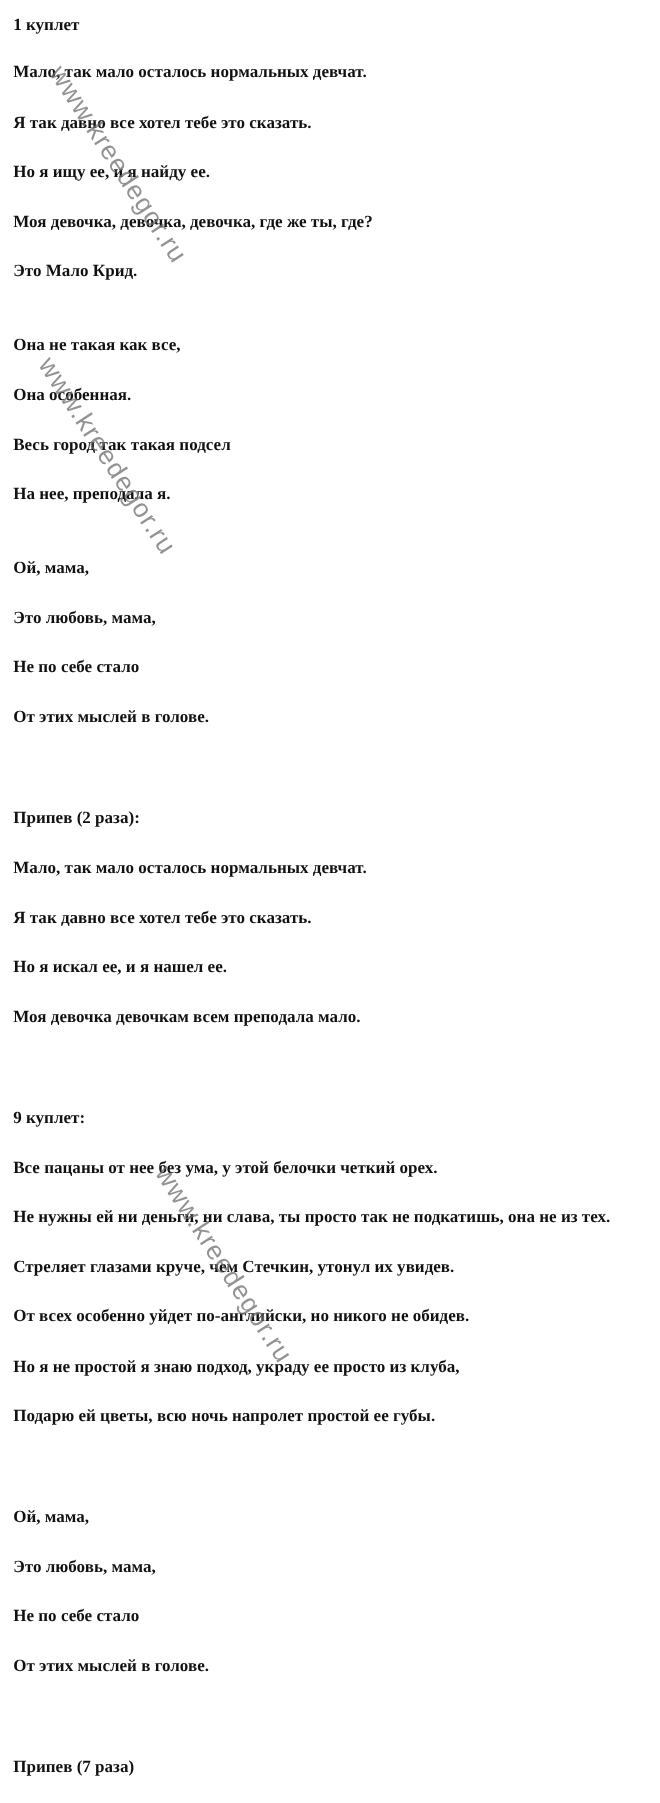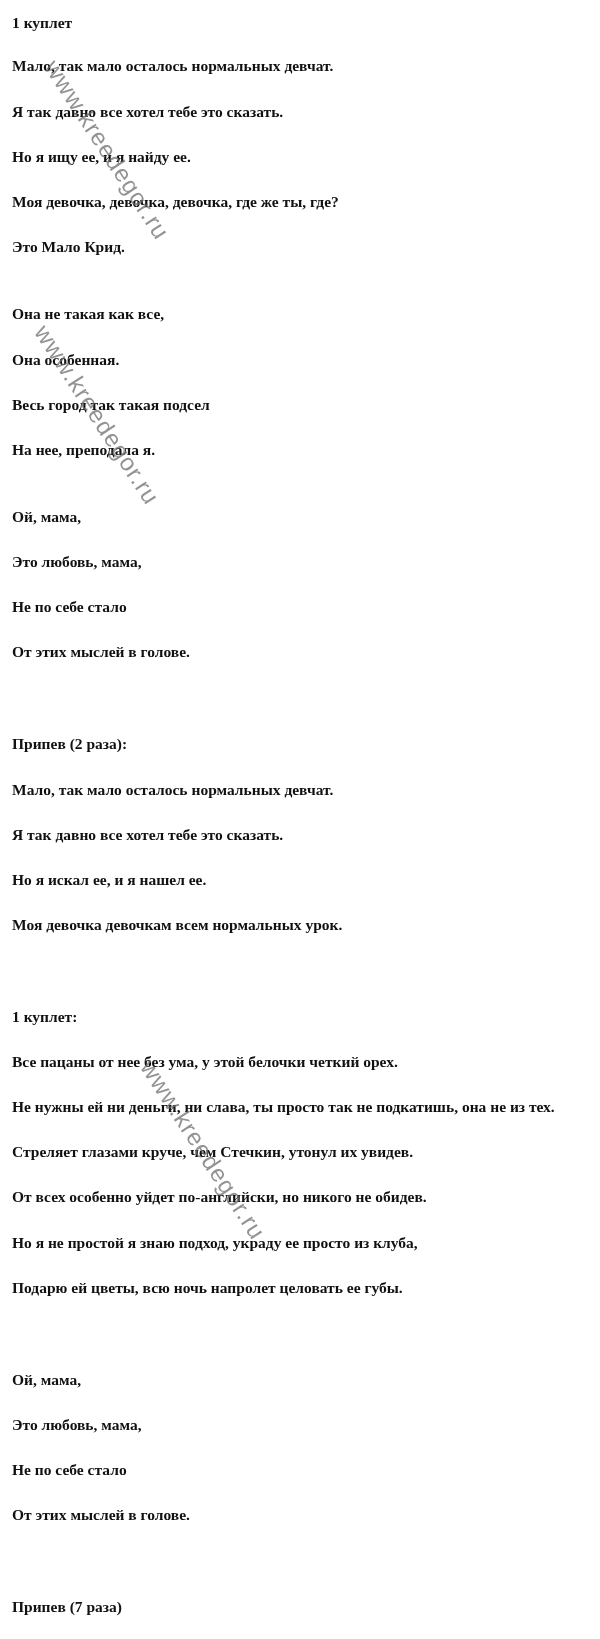--- a/index.html
+++ b/index.html
@@ -26,28 +26,28 @@
   <div class="line" style="top:396px">Весь город так такая подсел</div>
   <div class="line" style="top:441px">На нее, преподала я.</div>
   <div class="line" style="top:508px">Ой, мама,</div>
   <div class="line" style="top:553px">Это любовь, мама,</div>
   <div class="line" style="top:598px">Не по себе стало</div>
   <div class="line" style="top:643px">От этих мыслей в голове.</div>
   <div class="line heading" style="top:735px">Припев (2 раза):</div>
   <div class="line" style="top:781px">Мало, так мало осталось нормальных девчат.</div>
   <div class="line" style="top:826px">Я так давно все хотел тебе это сказать.</div>
   <div class="line" style="top:871px">Но я искал ее, и я нашел ее.</div>
-  <div class="line" style="top:916px">Моя девочка девочкам всем нормальных урок.</div>
-  <div class="line heading" style="top:1008px">1 куплет:</div>
+  <div class="line" style="top:916px">Моя девочка девочкам всем преподала мало.</div>
+  <div class="line heading" style="top:1008px">9 куплет:</div>
   <div class="line" style="top:1053px">Все пацаны от нее без ума, у этой белочки четкий орех.</div>
   <div class="line" style="top:1098px">Не нужны ей ни деньги, ни слава, ты просто так не подкатишь, она не из тех.</div>
   <div class="line" style="top:1143px">Стреляет глазами круче, чем Стечкин, утонул их увидев.</div>
   <div class="line" style="top:1188px">От всех особенно уйдет по-английски, но никого не обидев.</div>
   <div class="line" style="top:1234px">Но я не простой я знаю подход, украду ее просто из клуба,</div>
-  <div class="line" style="top:1279px">Подарю ей цветы, всю ночь напролет целовать ее губы.</div>
+  <div class="line" style="top:1279px">Подарю ей цветы, всю ночь напролет простой ее губы.</div>
   <div class="line" style="top:1371px">Ой, мама,</div>
   <div class="line" style="top:1416px">Это любовь, мама,</div>
   <div class="line" style="top:1461px">Не по себе стало</div>
   <div class="line" style="top:1506px">От этих мыслей в голове.</div>
   <div class="line heading" style="top:1598px">Припев (7 раза)</div>
 
   <div class="wm" style="left:62px; top:55px">www.kreedegor.ru</div>
   <div class="wm" style="left:52px; top:320px">www.kreedegor.ru</div>
   <div class="wm" style="left:158px; top:1055px">www.kreedegor.ru</div>
 </div>

